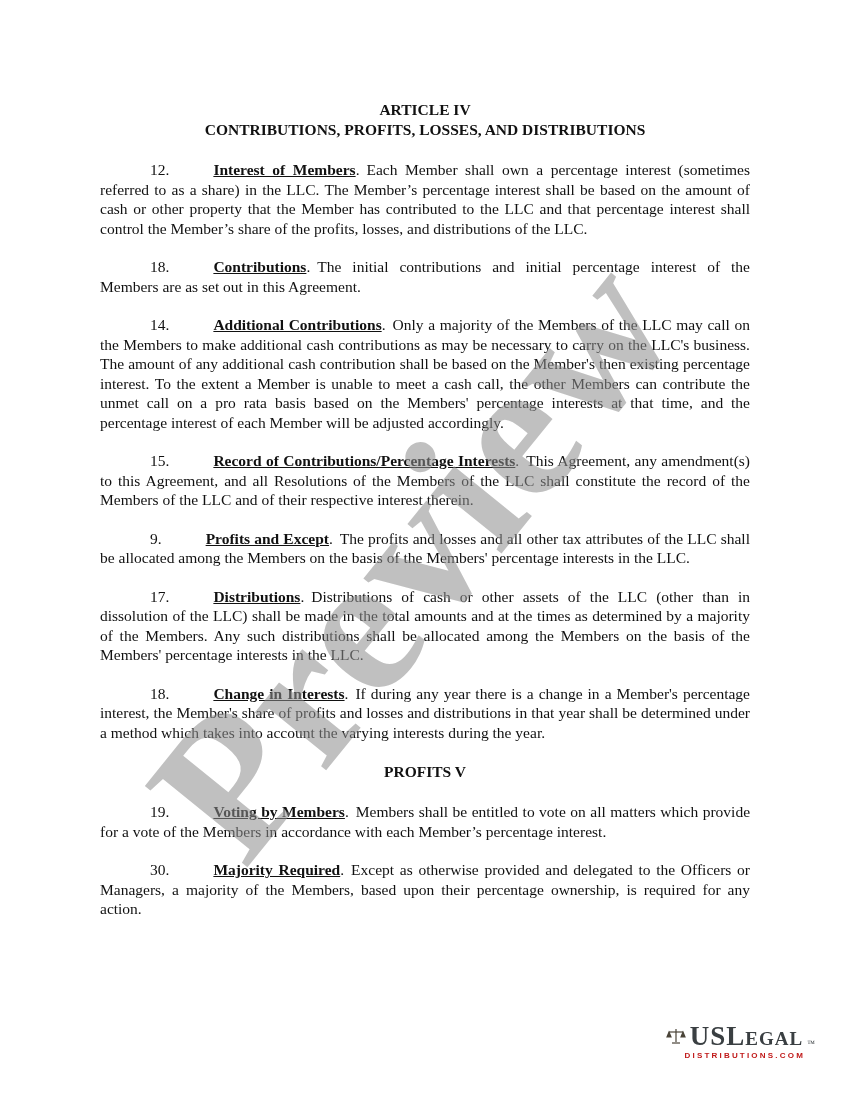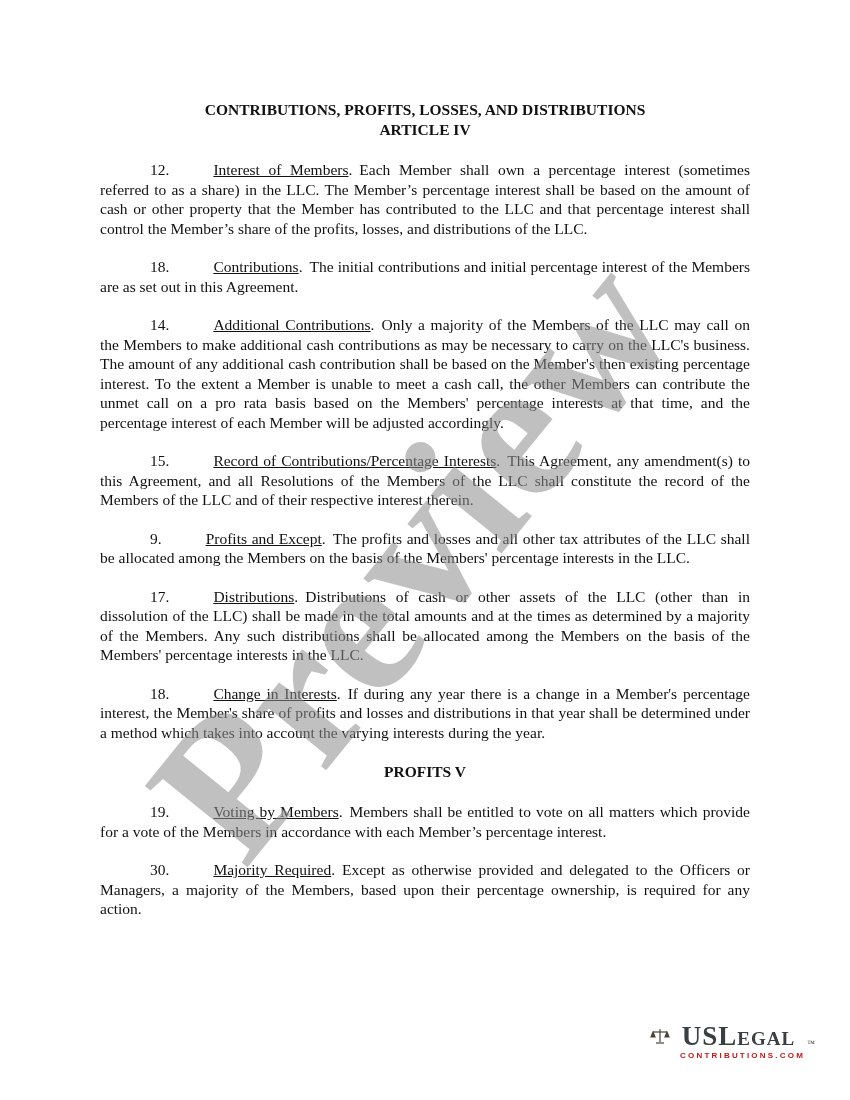--- a/index.html
+++ b/index.html
@@ -42,34 +42,34 @@
   }
   .article-header.second { margin-top: 20px; }
   .section {
     font-size: 15.5px;
     line-height: 19.5px;
     text-align: justify;
     text-indent: 50px;
     margin-bottom: 19px;
   }
   .num { margin-right: 44px; }
-  .head { text-decoration: underline; }
+  .head { text-decoration: underline; font-weight: bold; }
   .dot { margin-right: 7px; }
   .logo {
     position: absolute;
     right: 35px;
     top: 1023px;
     text-align: right;
     z-index: 6;
   }
   .logo-row {
     display: flex;
     align-items: flex-end;
     justify-content: flex-end;
-    gap: 12px;
+    gap: 4px;
   }
   .scale-icon { display: inline-block; line-height: 1; }
   .logo-text {
     font-family: "Liberation Serif", serif;
     font-weight: bold;
     font-variant: small-caps;
     font-size: 27px;
     line-height: 26px;
     color: #3a3f42;
     letter-spacing: 1px;
@@ -91,22 +91,22 @@
   }
 </style>
 </head>
 <body>
 
 <div class="page">
 
   <div class="watermark">Preview</div>
 
   <div class="article-header">
+    <div>ARTICLE IV</div>
     <div>CONTRIBUTIONS, PROFITS, LOSSES, AND DISTRIBUTIONS</div>
-    <div>ARTICLE IV</div>
   </div>
 
   <p class="section"><span class="num">12.</span><span class="head">Interest of Members</span><span class="dot">.</span><span>Each Member shall own a percentage interest (sometimes referred to as a share) in the LLC.  The Member’s percentage interest shall be based on the amount of cash or other property that the Member has contributed to the LLC and that percentage interest shall control the Member’s share of the profits, losses, and distributions of the LLC.</span></p>
 
   <p class="section"><span class="num">18.</span><span class="head">Contributions</span><span class="dot">.</span><span>The initial contributions and initial percentage interest of the Members are as set out in this Agreement.</span></p>
 
   <p class="section"><span class="num">14.</span><span class="head">Additional Contributions</span><span class="dot">.</span><span>Only a majority of the Members of the LLC may call on the Members to make additional cash contributions as may be necessary to carry on the LLC's business.  The amount of any additional cash contribution shall be based on the Member's then existing percentage interest.  To the extent a Member is unable to meet a cash call, the other Members can contribute the unmet call on a pro rata basis based on the Members' percentage interests at that time, and the percentage interest of each Member will be adjusted accordingly.</span></p>
 
   <p class="section"><span class="num">15.</span><span class="head">Record of Contributions/Percentage Interests</span><span class="dot">.</span><span>This Agreement, any amendment(s) to this Agreement, and all Resolutions of the Members of the LLC shall constitute the record of the Members of the LLC and of their respective interest therein.</span></p>
 
@@ -133,16 +133,16 @@
             <line x1="3" y1="4" x2="17" y2="4"></line>
             <path d="M1 9 L3 4 L5 9 Z" fill="#4a4438"></path>
             <path d="M15 9 L17 4 L19 9 Z" fill="#4a4438"></path>
             <line x1="6" y1="15" x2="14" y2="15"></line>
           </g>
         </svg>
       </span>
       <span class="logo-text">USLegal</span>
         <span class="tm">™</span>
     </div>
-    <div class="logo-tagline">CONTRIBUTIONS.COM</div>
+    <div class="logo-tagline">DISTRIBUTIONS.COM</div>
   </div>
 
 </div>
 
 </body></html>

